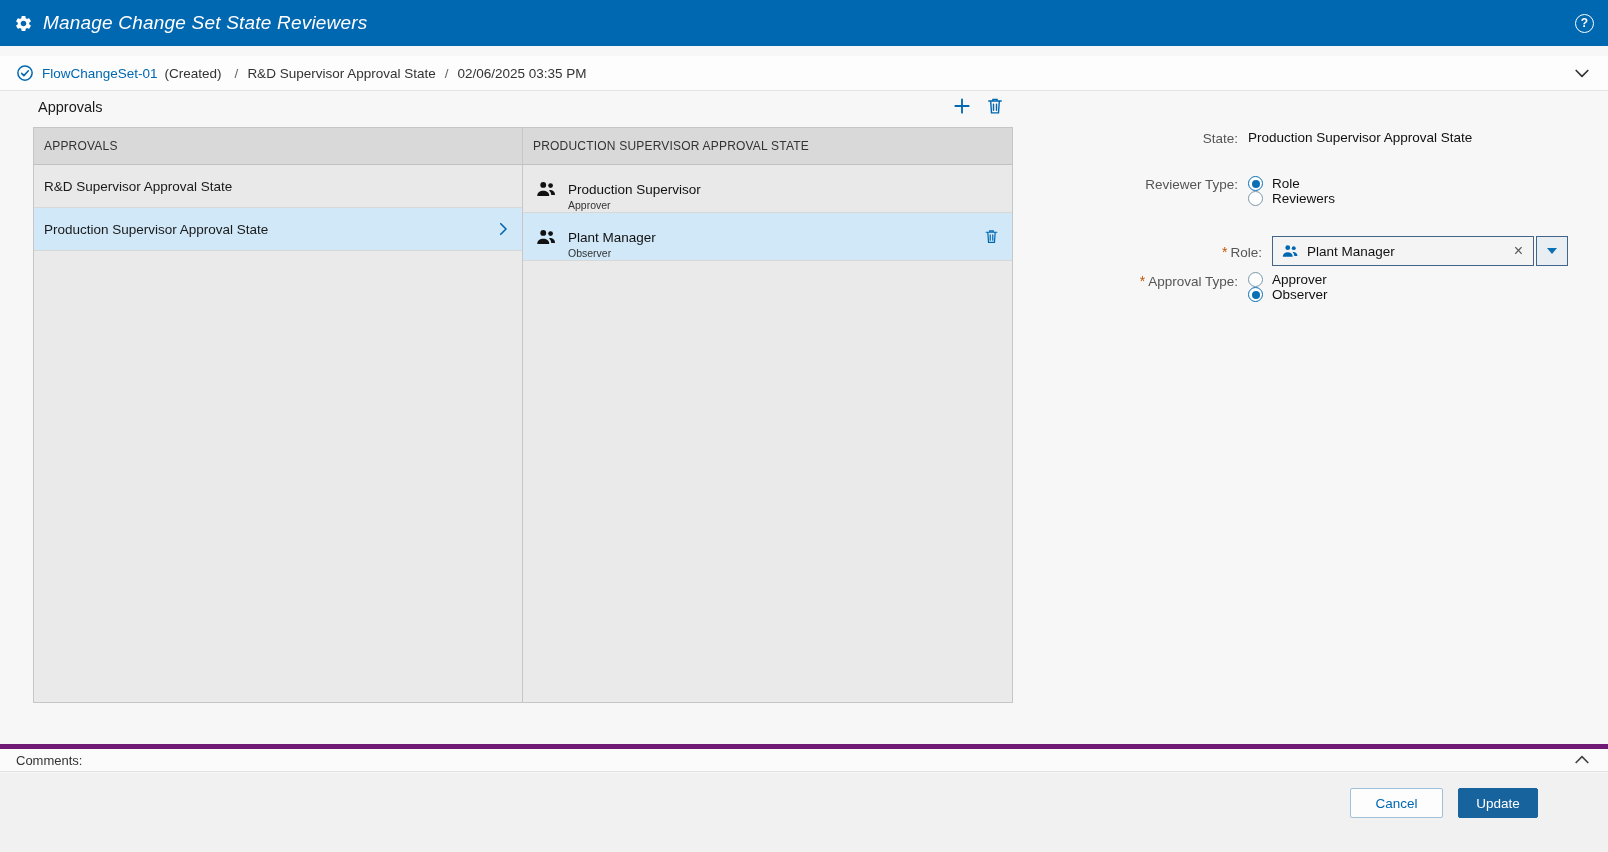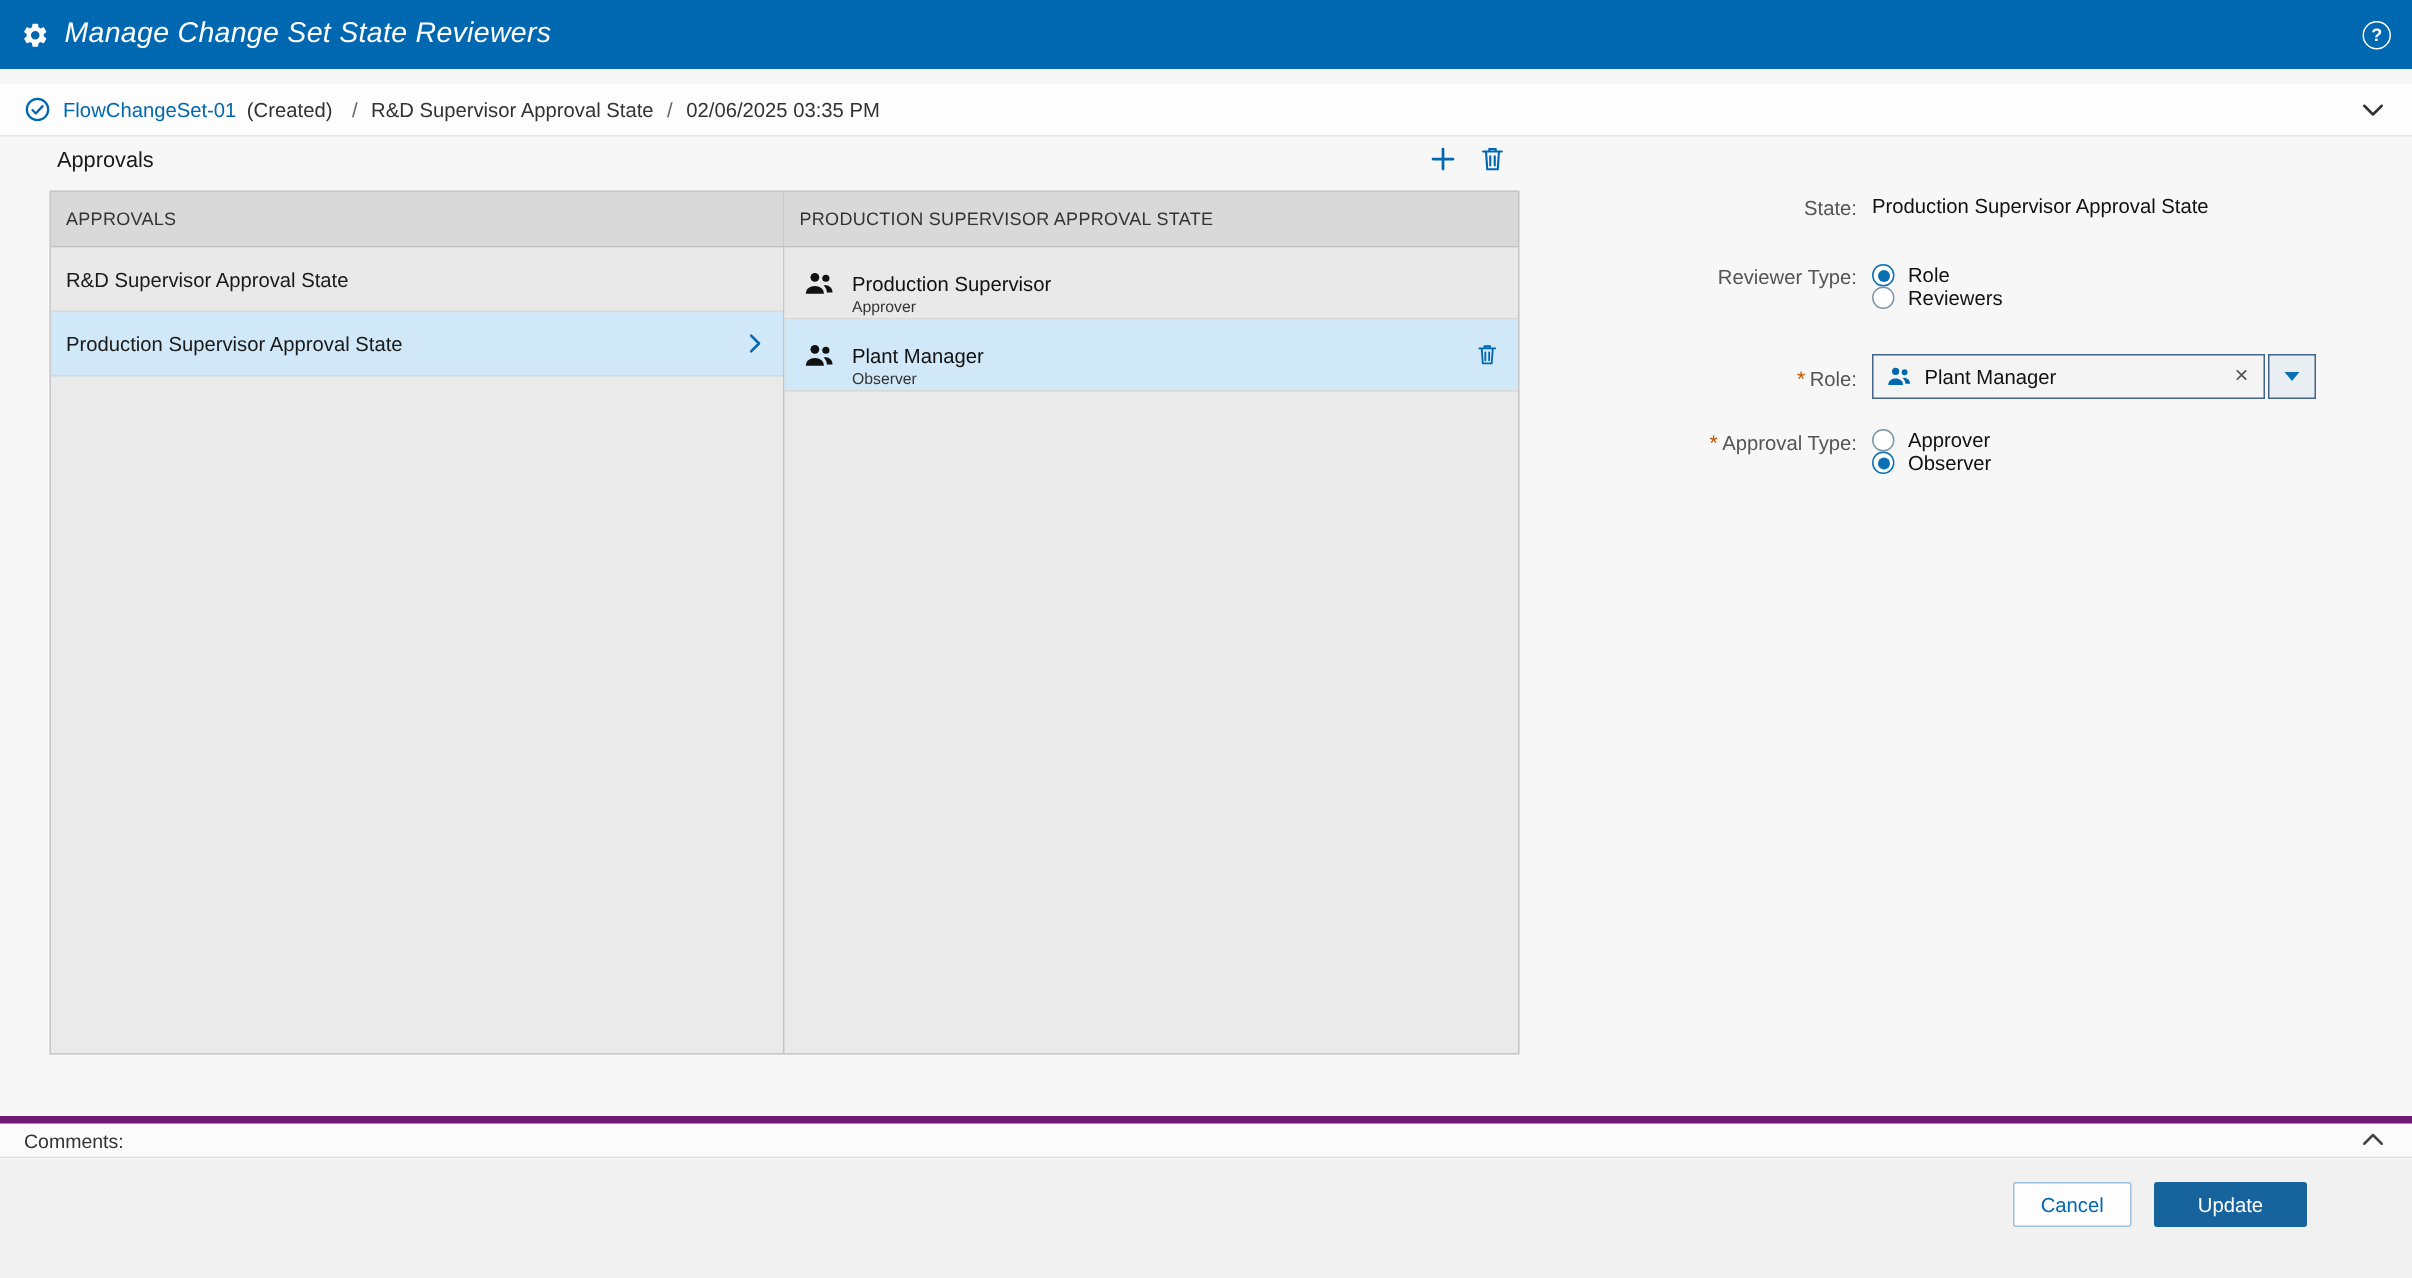--- a/index.html
+++ b/index.html
@@ -48,21 +48,21 @@
   .rmeta { display:flex; flex-direction:column; line-height:1.3;margin-top:16px; }
   .rname { font-size:13.5px; color:#111; }
   .rsub { font-size:10.5px; color:#333; }
   .row-trash { margin-left:auto; width:17px; height:17px; color:#0067b1; cursor:pointer; }
 
   
   .form-panel { position:absolute; left:1128px; top:130px; width:440px; font-size:13.5px; color:#222; }
   .form-row { display:flex; align-items:flex-start; }
   .row-state { margin-bottom:30px; align-items:flex-start; }
   .row-reviewer { margin-bottom:30px; }
-  .row-role { margin-bottom:20px; align-items:center; }
+  .row-role { margin-bottom:6px; align-items:center;justify-content:flex-end; }
   .form-label { flex:0 0 110px; width:110px; text-align:right; color:#555; padding-top:1px; white-space:nowrap; }
   .req { color:#c25400; margin-right:3px; font-size:14px; }
   .form-value { margin-left:10px; color:#111; }
   .radio-group { display:flex; flex-direction:column; margin-left:10px; }
   .radio-option { display:flex; align-items:center; gap:9px; cursor:pointer; }
   .radio { width:15px; height:15px; border-radius:50%; border:1px solid #7d97aa; background:#fff; position:relative; flex:0 0 15px; }
   .radio.checked { border-color:#0b6fb4; }
   .radio.checked::after { content:""; position:absolute; left:2.5px; top:2.5px; right:2.5px; bottom:2.5px;
     border-radius:50%; background:#0b6fb4; }
   .radio-text { color:#111; }
@@ -82,22 +82,22 @@
   
   .comments-bar { position:absolute; left:0; top:744px; width:100%; height:28px; background:#fbfbfb;
     border-top:5px solid #701a75; border-bottom:1px solid #e2e2e2; display:flex; align-items:center;
     padding:0 16px; font-size:13px; color:#333; }
   .chev-up { margin-left:auto; width:20px; height:20px; cursor:pointer; color:#444; }
 
   .footer { position:absolute; left:0; top:773px; width:100%; height:79px; background:#f1f1f1;
     display:flex; align-items:flex-start; justify-content:flex-end; padding:15px 70px 0 0; gap:15px; }
   .btn { height:30px; font-size:13.5px; border-radius:2px; display:flex; align-items:center;
     justify-content:center; cursor:pointer; font-family:inherit; }
-  .btn-cancel { width:79px; background:#fdfdfd; border:1px solid #9fc0da; color:#0067b1; }
-  .btn-update { width:102px; background:#16639e; border:1px solid #16639e; color:#fff; }
+  .btn-cancel { width:93px; background:#fdfdfd; border:1px solid #9fc0da; color:#0067b1; }
+  .btn-update { width:80px; background:#16639e; border:1px solid #16639e; color:#fff; }
 </style>
 </head>
 <body>
 
 <div class="app">
 
   <header class="titlebar">
     <svg class="gear" viewBox="0 0 24 24" fill="#fff">
       <path d="M19.14 12.94c.04-.3.06-.61.06-.94 0-.32-.02-.64-.07-.94l2.03-1.58c.18-.14.23-.41.12-.61l-1.92-3.32c-.12-.22-.37-.29-.59-.22l-2.39.96c-.5-.38-1.03-.7-1.62-.94l-.36-2.54c-.04-.24-.24-.41-.48-.41h-3.84c-.24 0-.43.17-.47.41l-.36 2.54c-.59.24-1.13.57-1.62.94l-2.39-.96c-.22-.08-.47 0-.59.22L2.74 8.87c-.12.21-.08.47.12.61l2.03 1.58c-.05.3-.09.63-.09.94s.02.64.07.94l-2.03 1.58c-.18.14-.23.41-.12.61l1.92 3.32c.12.22.37.29.59.22l2.39-.96c.5.38 1.03.7 1.62.94l.36 2.54c.05.24.24.41.48.41h3.84c.24 0 .44-.17.47-.41l.36-2.54c.59-.24 1.13-.56 1.62-.94l2.39.96c.22.08.47 0 .59-.22l1.92-3.32c.12-.22.07-.47-.12-.61l-2.01-1.58zM12 15.6c-1.98 0-3.6-1.62-3.6-3.6s1.62-3.6 3.6-3.6 3.6 1.62 3.6 3.6-1.62 3.6-3.6 3.6z"></path>
     </svg>

